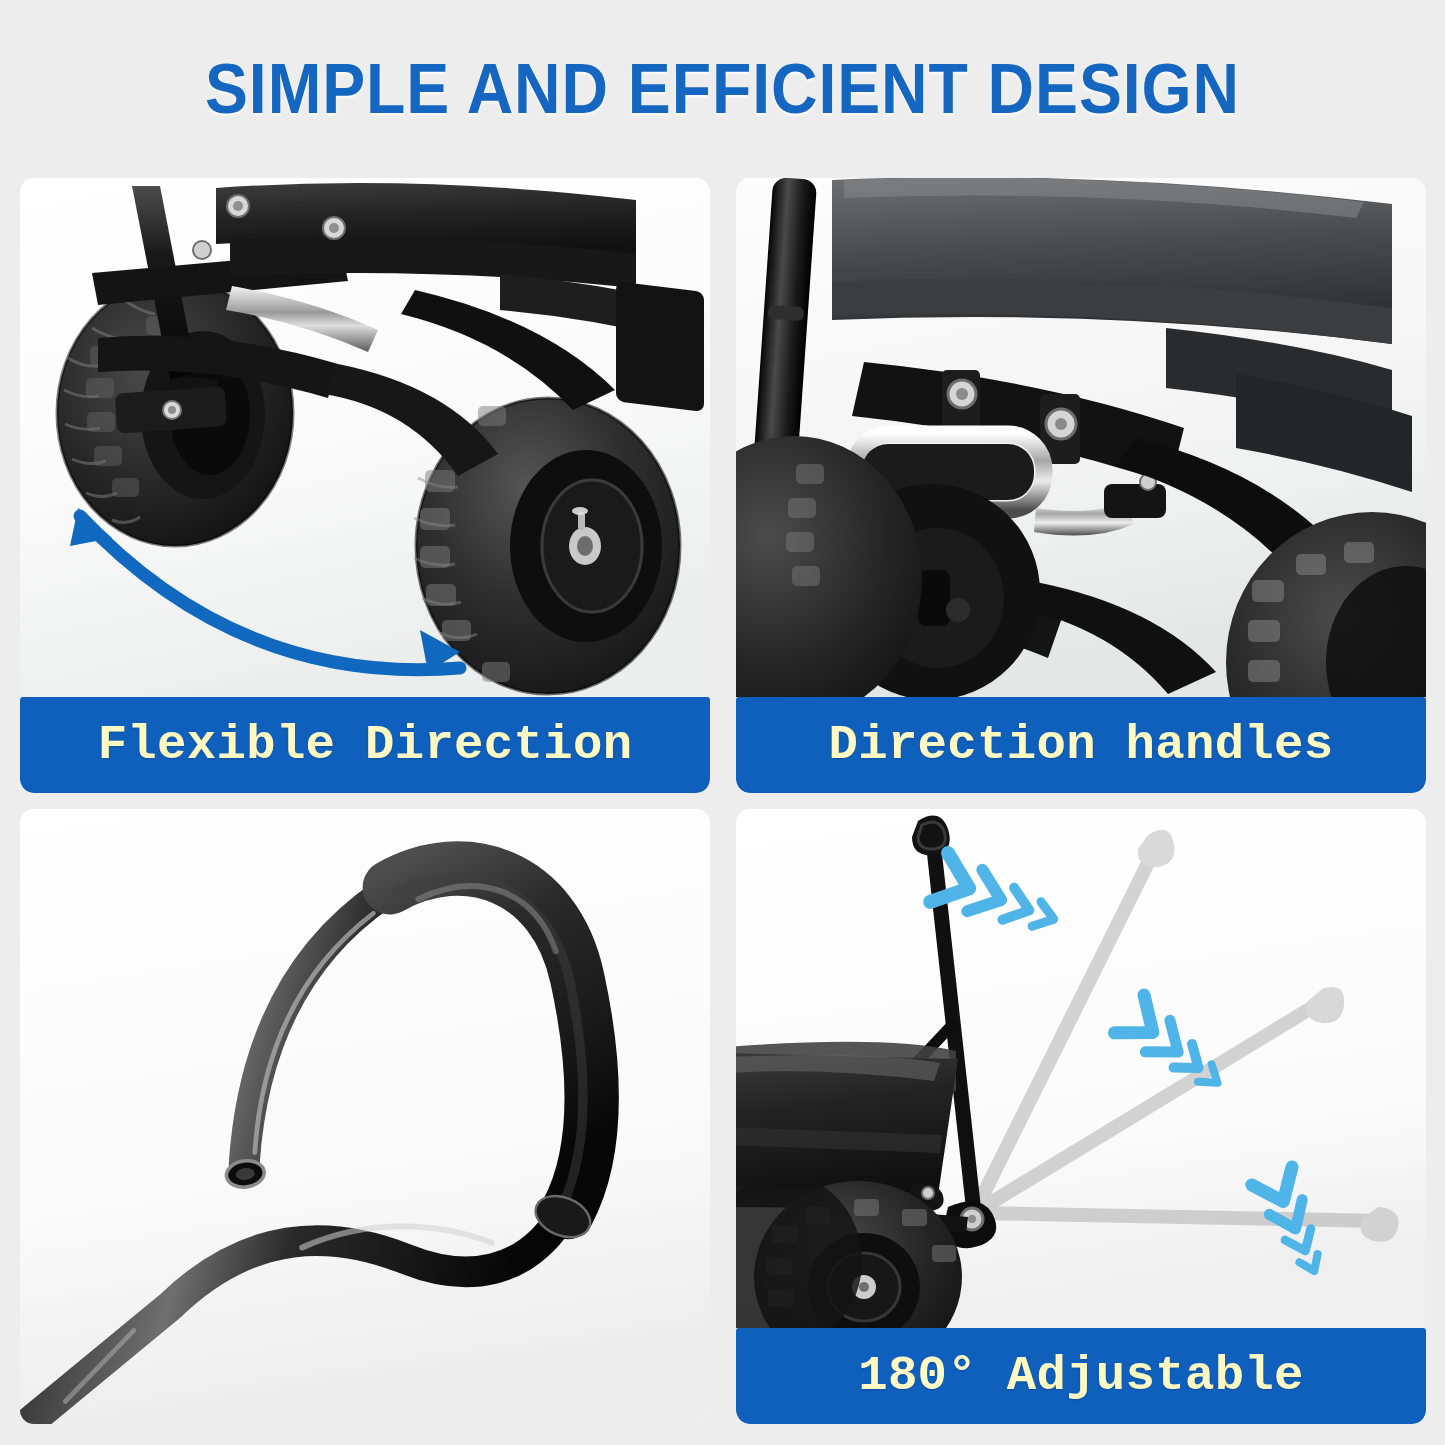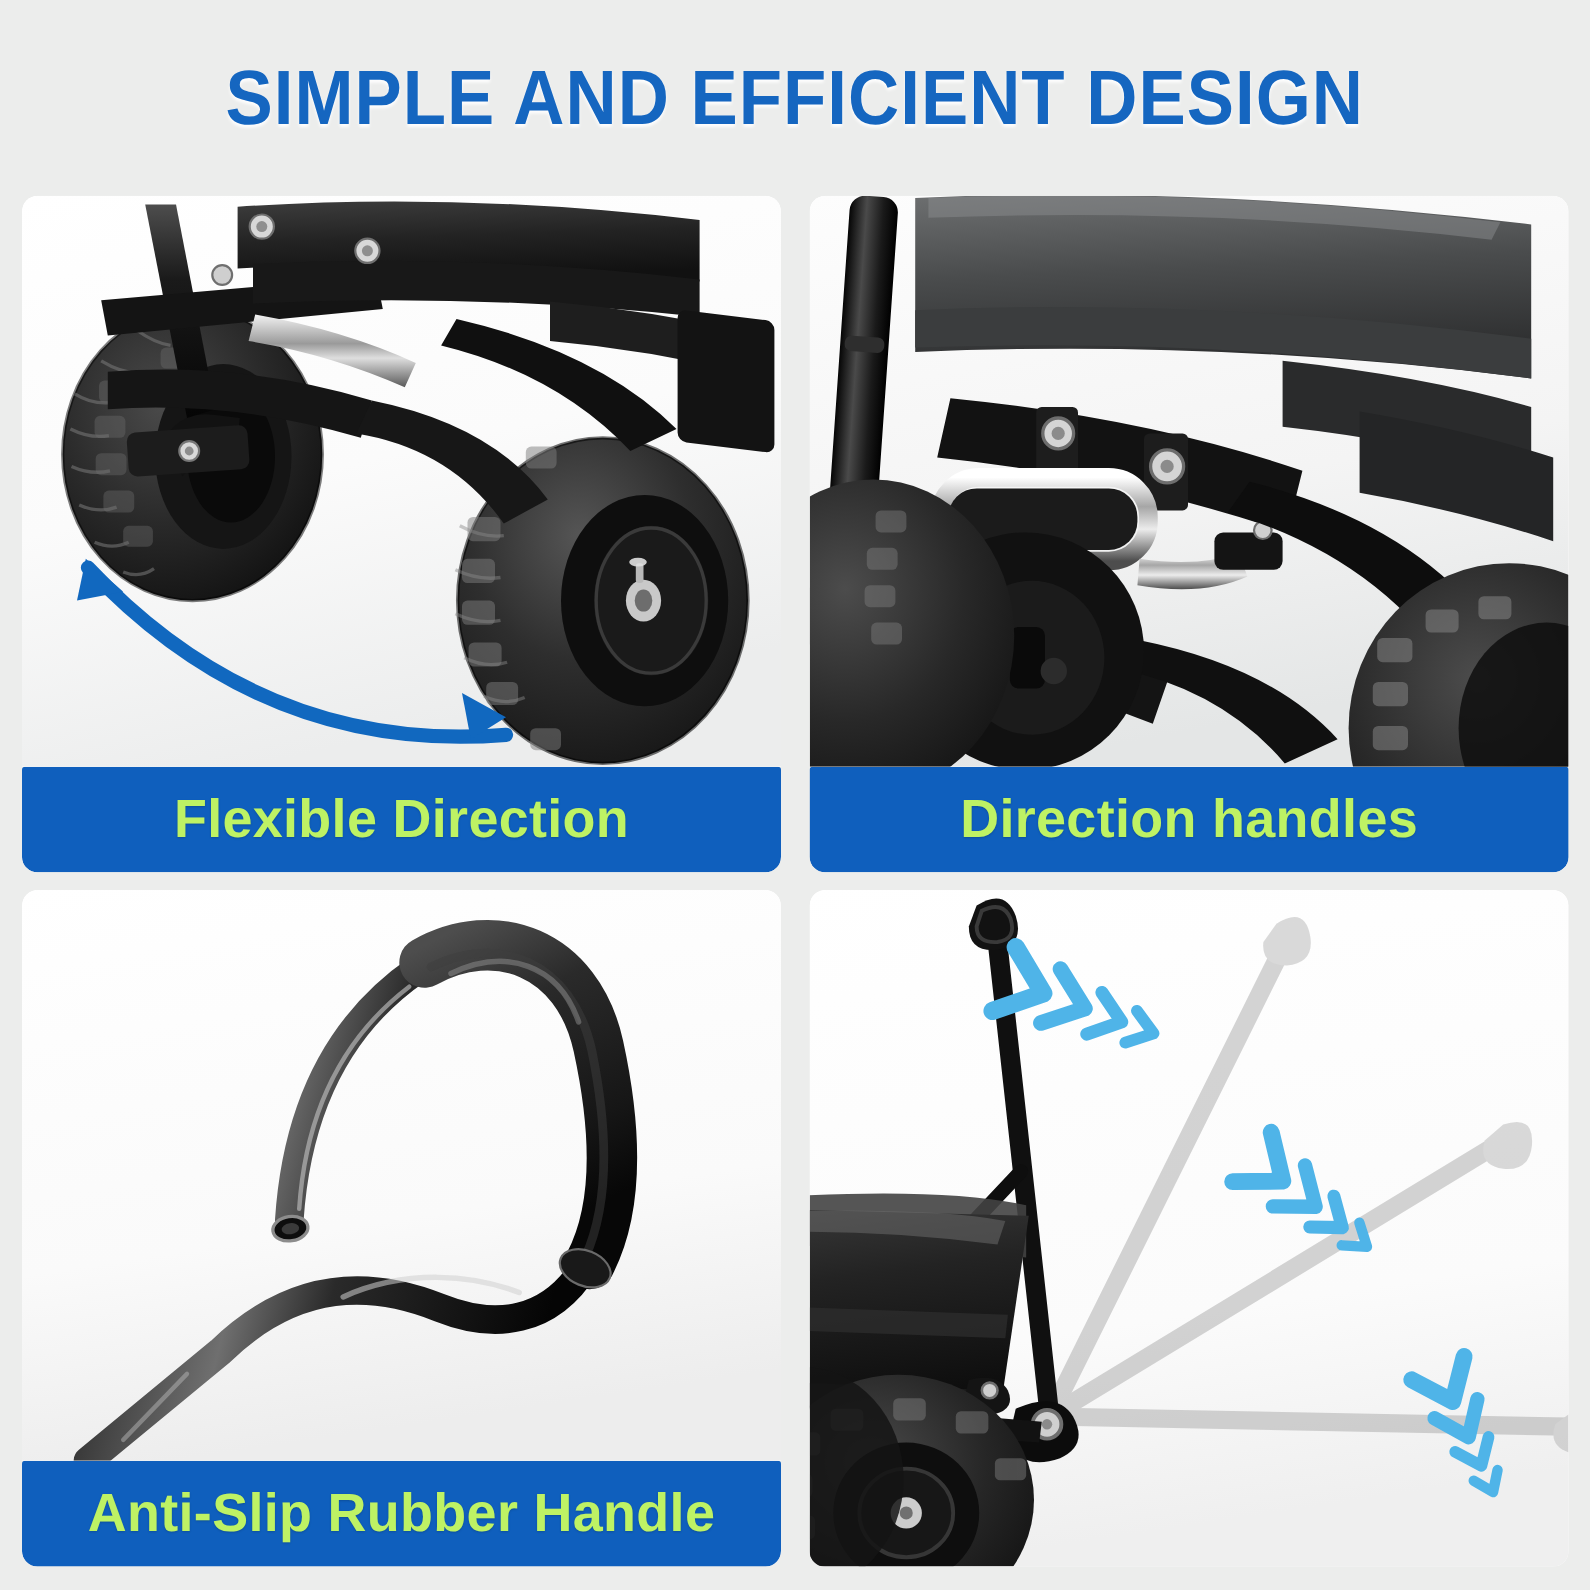--- a/index.html
+++ b/index.html
@@ -58,32 +58,32 @@
     position: relative;
     flex: 1 1 auto;
     background: #ffffff;
     overflow: hidden;
     border-top-left-radius: 14px;
     border-top-right-radius: 14px;
   }
   .card-label {
     flex: 0 0 96px;
     background: #0f5fbd;
-    color: #bef264;
+    color: #fef9c3;
     display: flex;
     align-items: center;
     justify-content: center;
     font-size: 49px;
     font-weight: bold;
     letter-spacing: 0.3px;
     border-bottom-left-radius: 14px;
     border-bottom-right-radius: 14px;
     border-top-left-radius: 3px;
     border-top-right-radius: 3px;
-    font-family: Liberation Sans, sans-serif;
+    font-family: Liberation Mono, monospace;
     text-shadow: 0 1px 2px rgba(0,0,0,0.18);
     white-space: nowrap;
   }
 
   .photo-svg { position: absolute; inset: 0; width: 100%; height: 100%; display: block; }
 </style>
 </head>
 <body>
 
 <div class="page-title">SIMPLE AND EFFICIENT DESIGN</div>
@@ -367,21 +367,20 @@
         <ellipse cx="244" cy="308" rx="16" ry="11" fill="#0d0d0d" transform="rotate(-8 244 308)"></ellipse>
         <ellipse cx="244" cy="308" rx="16" ry="11" fill="none" stroke="#8c8c8c" stroke-width="3" transform="rotate(-8 244 308)"></ellipse>
         <ellipse cx="244" cy="308" rx="8" ry="5" fill="#3a3a3a" transform="rotate(-8 244 308)"></ellipse>
 
         <path d="M252 290 C 258 200, 292 134, 352 88" fill="none" stroke="#bdbdbd" stroke-width="4" stroke-linecap="round" opacity="0.65"></path>
         <path d="M292 370 C 350 344, 410 350, 452 366" fill="none" stroke="#cfcfcf" stroke-width="5" stroke-linecap="round" opacity="0.55"></path>
         <path d="M150 440 L 92 500" fill="none" stroke="#b5b5b5" stroke-width="4" stroke-linecap="round" opacity="0.5"></path>
         <path d="M390 76 C 440 52, 488 68, 506 120" fill="none" stroke="#9a9a9a" stroke-width="5" stroke-linecap="round" opacity="0.45"></path>
       </svg>
     </div>
-    <div class="card-label">Anti-Slip Rubber Handle</div>
   </div>
 
   <div class="card">
     <div class="card-photo">
       <svg class="photo-svg" viewBox="0 0 690 519" preserveAspectRatio="xMidYMid slice">
         <defs>
           <linearGradient id="bg4" x1="0" y1="0" x2="0.2" y2="1">
             <stop offset="0" stop-color="#ffffff"></stop>
             <stop offset="0.7" stop-color="#fbfbfb"></stop>
             <stop offset="1" stop-color="#efefef"></stop>
@@ -470,15 +469,16 @@
           </g>
           <g transform="translate(556,358) rotate(66)">
             <path d="M0 0 L 28 22 L 0 44" stroke-width="13"></path>
             <path d="M34 4 L 58 22 L 34 40" stroke-width="11"></path>
             <path d="M64 8 L 82 22 L 64 36" stroke-width="9"></path>
             <path d="M90 12 L 104 22 L 90 32" stroke-width="8"></path>
           </g>
         </g>
       </svg>
     </div>
+    <div class="card-label">180° Adjustable</div>
   </div>
 
 </div>
 
 </body></html>

